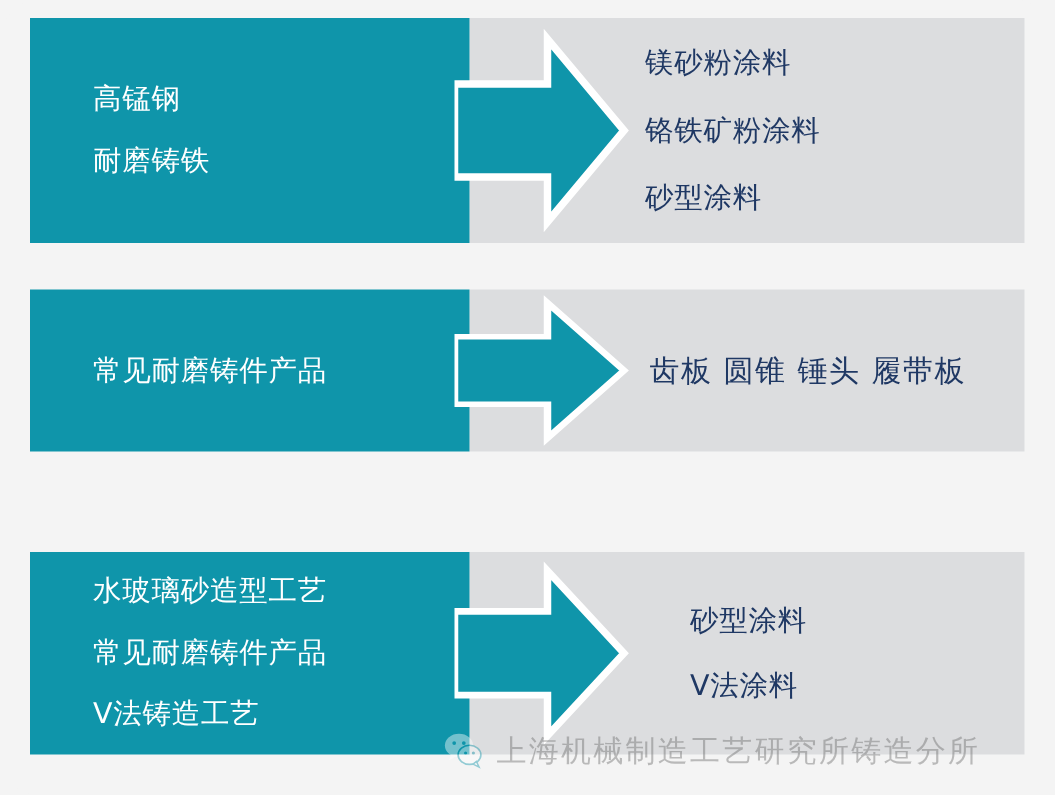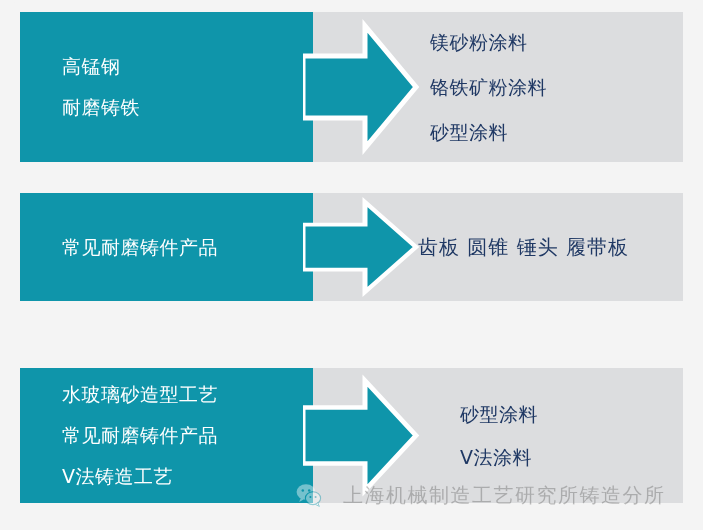--- a/index.html
+++ b/index.html
@@ -97,32 +97,32 @@
     font-size: 19px;
     line-height: 1.0;
     white-space: nowrap;
     letter-spacing: 0.5px;
   }
 
   .left-text .line  { margin: 11px 0; font-size: 19px; }
   .right-text .line { margin: 13px 0; font-size: 19px; }
 
   .row-2 .left-text  .line { margin: 0; }
-  .row-2 .right-text .line { margin: 0; font-size: 20px; letter-spacing: 1px; }
+  .row-2 .right-text .line { margin: 15px; font-size: 20px; letter-spacing: 1px; }
   .row-3 .right-text .line { margin: 12px 0; }
 
   
   #watermark {
     position: absolute;
     left: 296px;
     top: 482px;
     height: 36px;
     display: flex;
-    align-items: flex-start;
-    gap: 21px;
+    align-items: center;
+    gap: 9px;
     opacity: 0.42;
   }
 
   #watermark .wm-text {
     font-size: 20px;
     color: #6a6a6a;
     letter-spacing: 1.5px;
     white-space: nowrap;
   }
 

